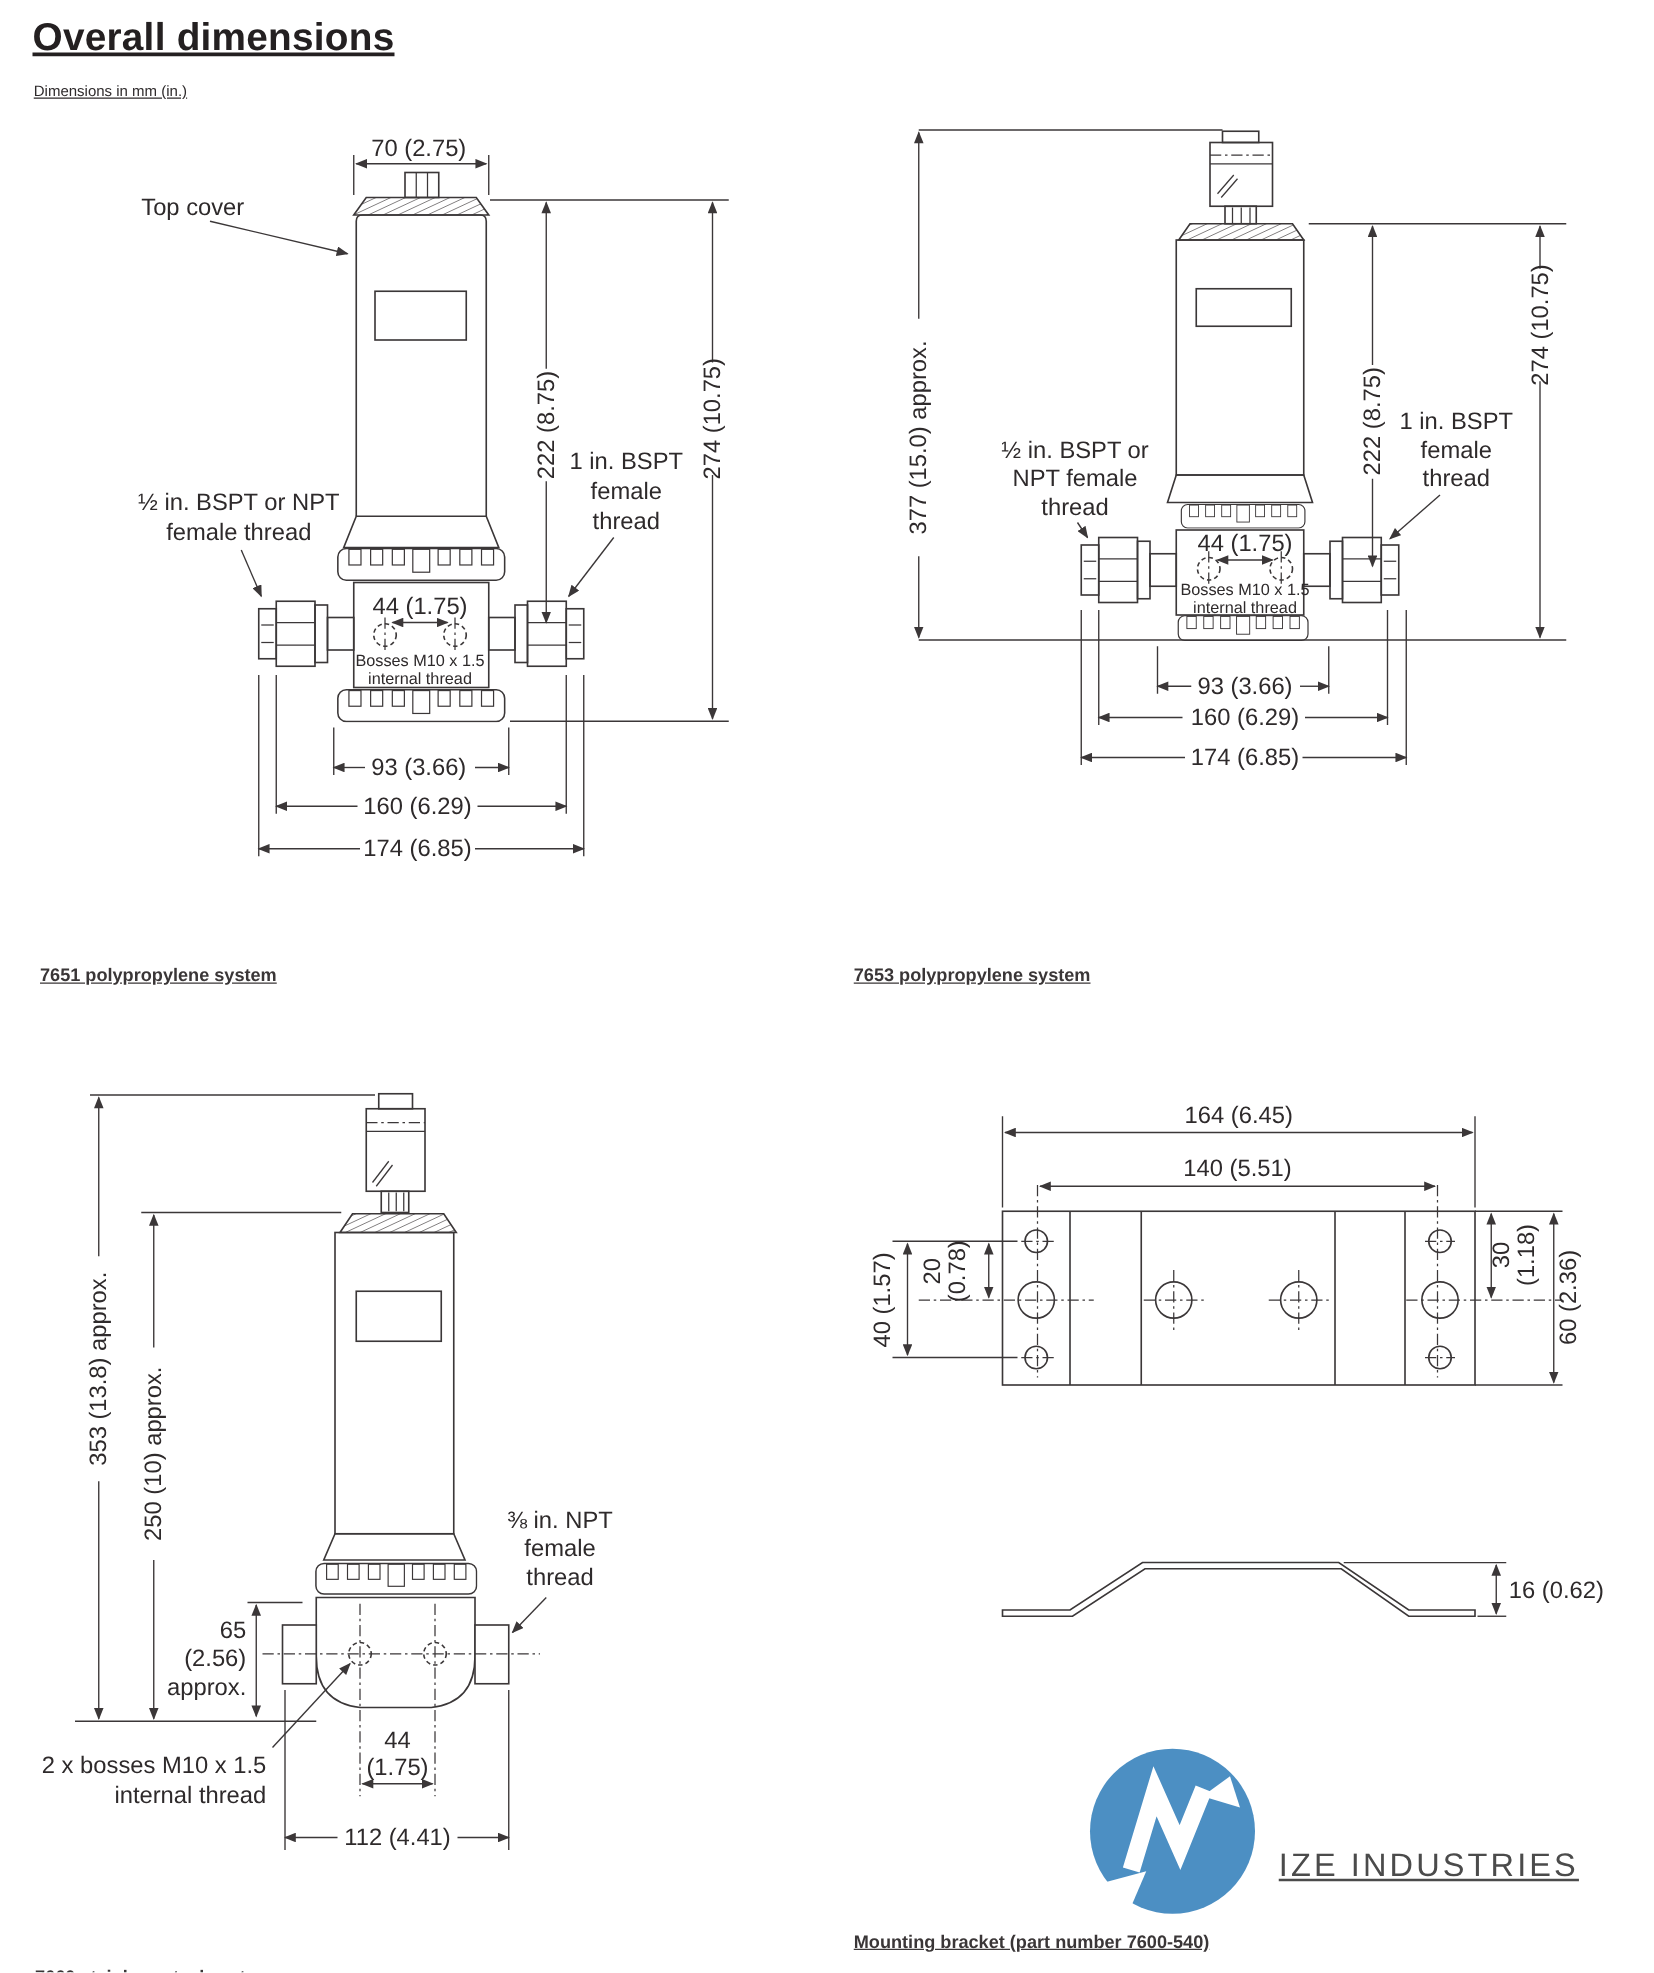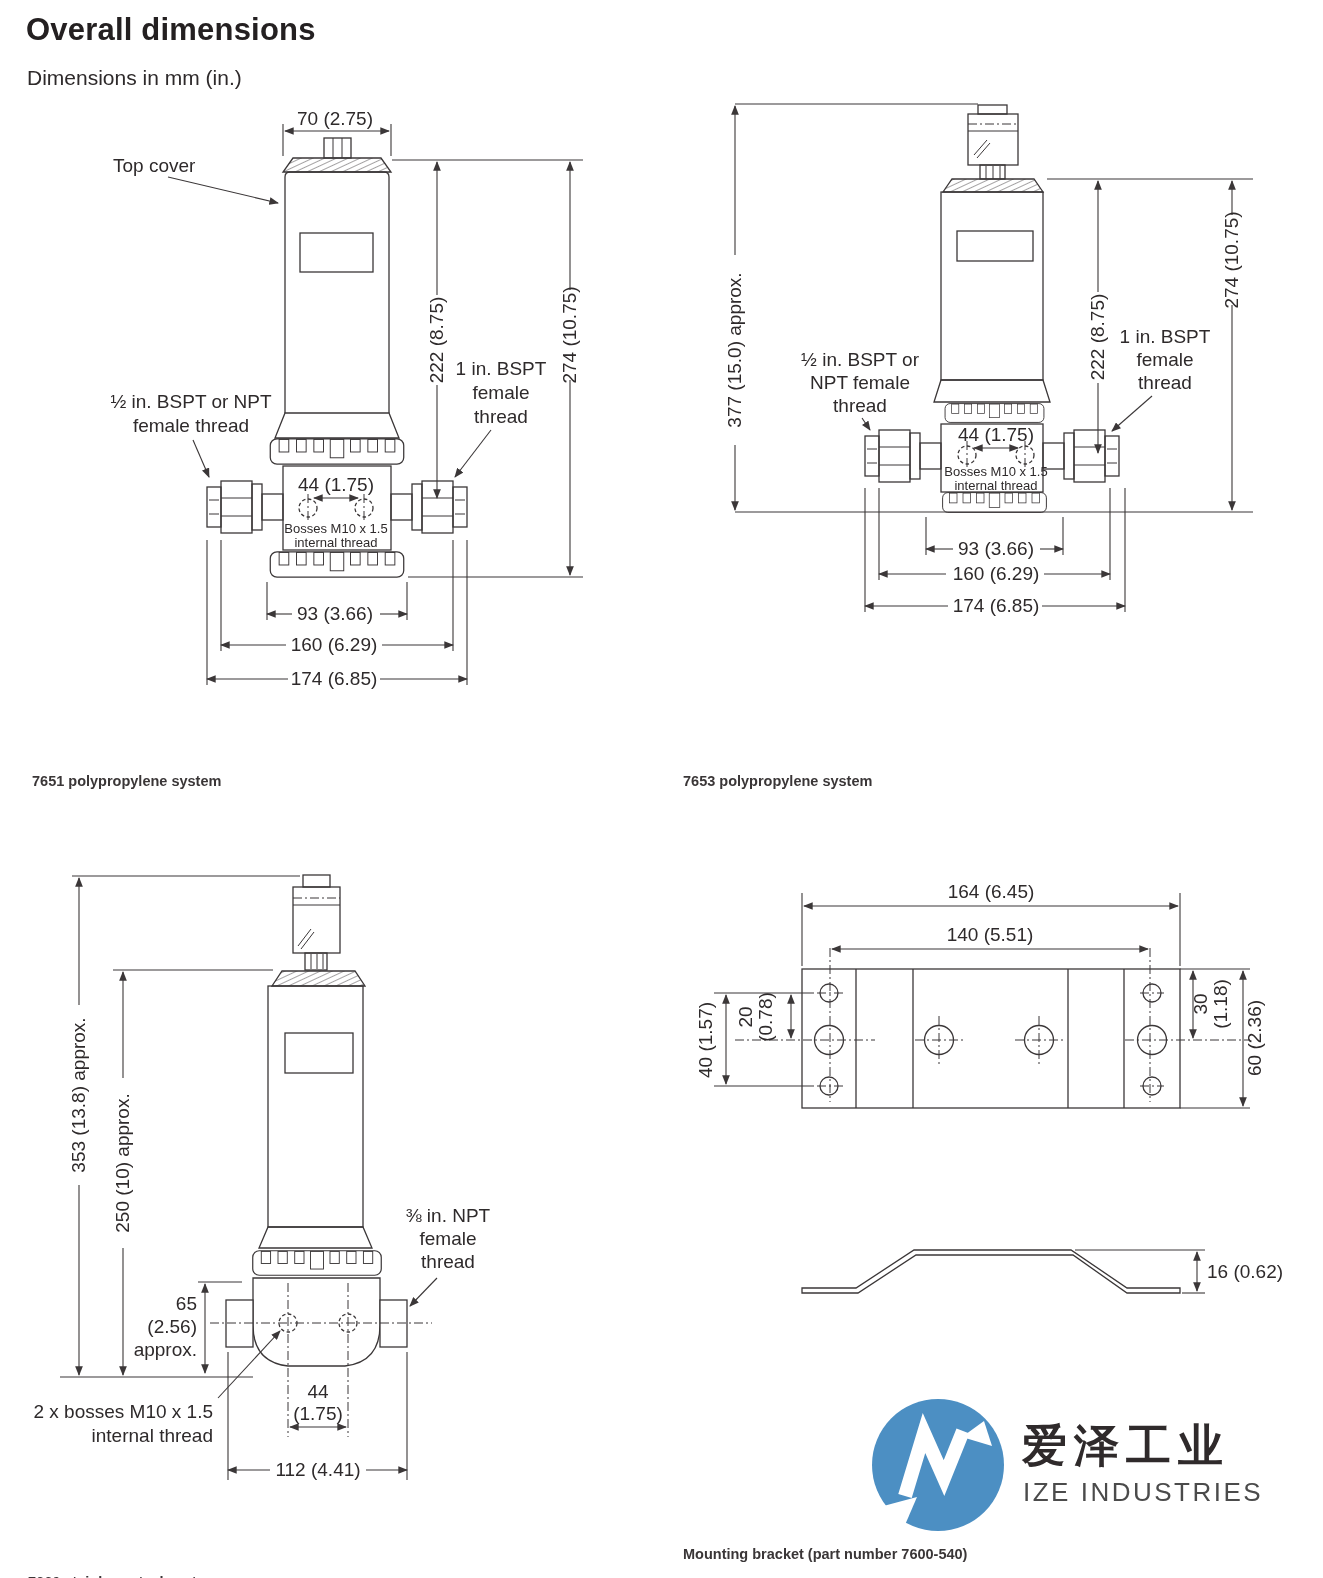--- a/index.html
+++ b/index.html
@@ -1,21 +1,21 @@
 <!DOCTYPE html>
 <html><head>
 <meta charset="utf-8">
 <style>
   html,body{margin:0;padding:0;background:#ffffff;}
   #page{position:relative;width:1323px;height:1578px;background:#fff;overflow:hidden;
         font-family:"Liberation Sans",sans-serif;color:#2e2a2b;}
   #art{position:absolute;left:0;top:0;}
-  .ov{position:absolute;}
+  .ov{position:absolute;text-decoration:underline;}
   #title{left:26px;top:12px;font-size:31px;font-weight:bold;color:#242021;letter-spacing:.2px;}
-  #subtitle{left:27px;top:66px;font-size:21px;color:#2e2a2b;}
+  #subtitle{left:27px;top:66px;font-size:12px;color:#2e2a2b;}
   .caption{font-size:14.5px;font-weight:bold;color:#3a3637;}
   #cap7651{left:32px;top:773px;} #cap7653{left:683px;top:773px;}
   #cap7660{left:28px;top:1546px;margin-top:28px;} #capbrkt{left:683px;top:1546px;}
   #note{left:767px;top:1318px;width:470px;font-size:19px;line-height:26px;color:#2e2a2b;}
   #note b{font-weight:bold;}
   #logo-cn{left:1022px;top:1416px;font-size:45px;font-weight:bold;color:#2f2a2b;letter-spacing:7px;font-family:"DejaVu Sans","Liberation Sans",sans-serif;}
   #logo-en{left:1023px;top:1477px;font-size:26px;color:#4b4b4b;letter-spacing:2.5px;}
   
   .ln{fill:none;stroke:#3b3738;stroke-width:1.3px;}
   .wf{fill:#ffffff;stroke:#3b3738;stroke-width:1.3px;}
@@ -363,16 +363,15 @@
 
 <div class="ov" id="title">Overall dimensions</div>
 <div class="ov" id="subtitle">Dimensions in mm (in.)</div>
 
 <div class="ov caption" id="cap7651">7651 polypropylene system</div>
 <div class="ov caption" id="cap7653">7653 polypropylene system</div>
 <div class="ov caption" id="cap7660">7660 stainless steel system</div>
 <div class="ov caption" id="capbrkt">Mounting bracket (part number 7600-540)</div>
 
 
-<div class="ov" id="logo-cn">爱泽工业</div>
 <div class="ov" id="logo-en">IZE INDUSTRIES</div>
 
 </div>
 
 </body></html>

